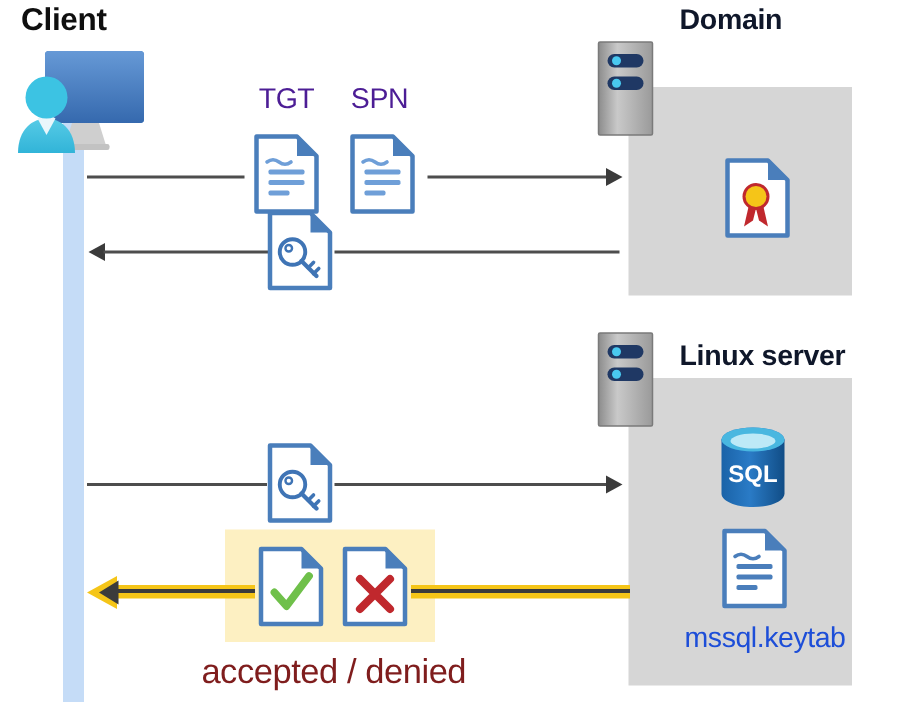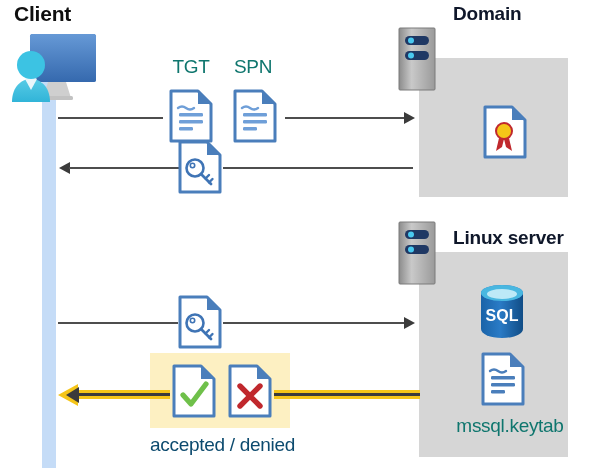--- a/index.html
+++ b/index.html
@@ -63,21 +63,21 @@
   }
   .arrowhead-left{
     width:0;height:0;
     border-top:6px solid transparent;
     border-bottom:6px solid transparent;
     border-right:11px solid #3b3b3b;
   }
 
   
   .doc-label{
-    font-size:19px; color:#0f766e; text-align:center;
+    font-size:19px; color:#4c1d95; text-align:center;
     letter-spacing:-0.3px;
   }
   #tgt-label{ left:166px; top:56px; width:50px; }
   #spn-label{ left:224px; top:56px; width:58px; }
 
   
   #result-highlight{
     left:150px; top:353px; width:140px; height:75px;
     background:#fdf0c2;
   }
@@ -96,28 +96,28 @@
   #yellow-arrowhead-inner{
     left:66px; top:387px; width:0;height:0;
     border-top:8px solid transparent;
     border-bottom:8px solid transparent;
     border-right:13px solid #3b3b3b;
   }
 
   
   #result-caption{
     left:125px; top:434px; width:195px;
-    font-size:19px; color:#0c4a6e; text-align:center;
+    font-size:23px; color:#7f1d1d; text-align:center;
     letter-spacing:-0.3px;
   }
 
   
   #keytab-caption{
     left:425px; top:415px; width:170px;
-    font-size:19px; color:#0f766e; text-align:center;
+    font-size:19px; color:#1d4ed8; text-align:center;
     letter-spacing:-0.3px;
   }
 </style>
 </head>
 <body>
 
 <div id="canvas">
 
   <div class="abs" id="client-lifeline"></div>
 

